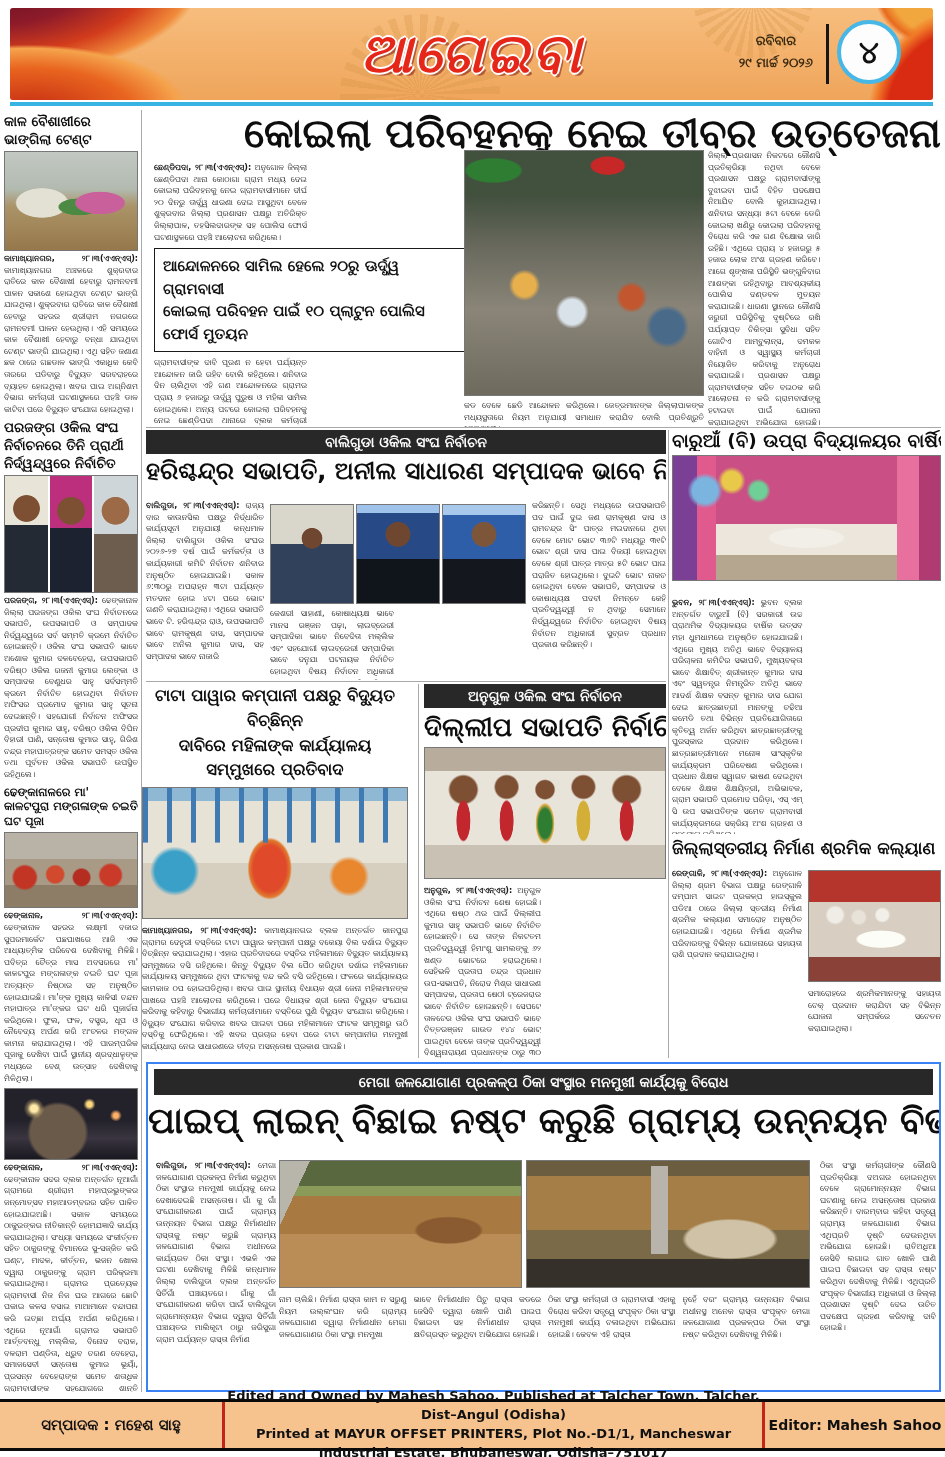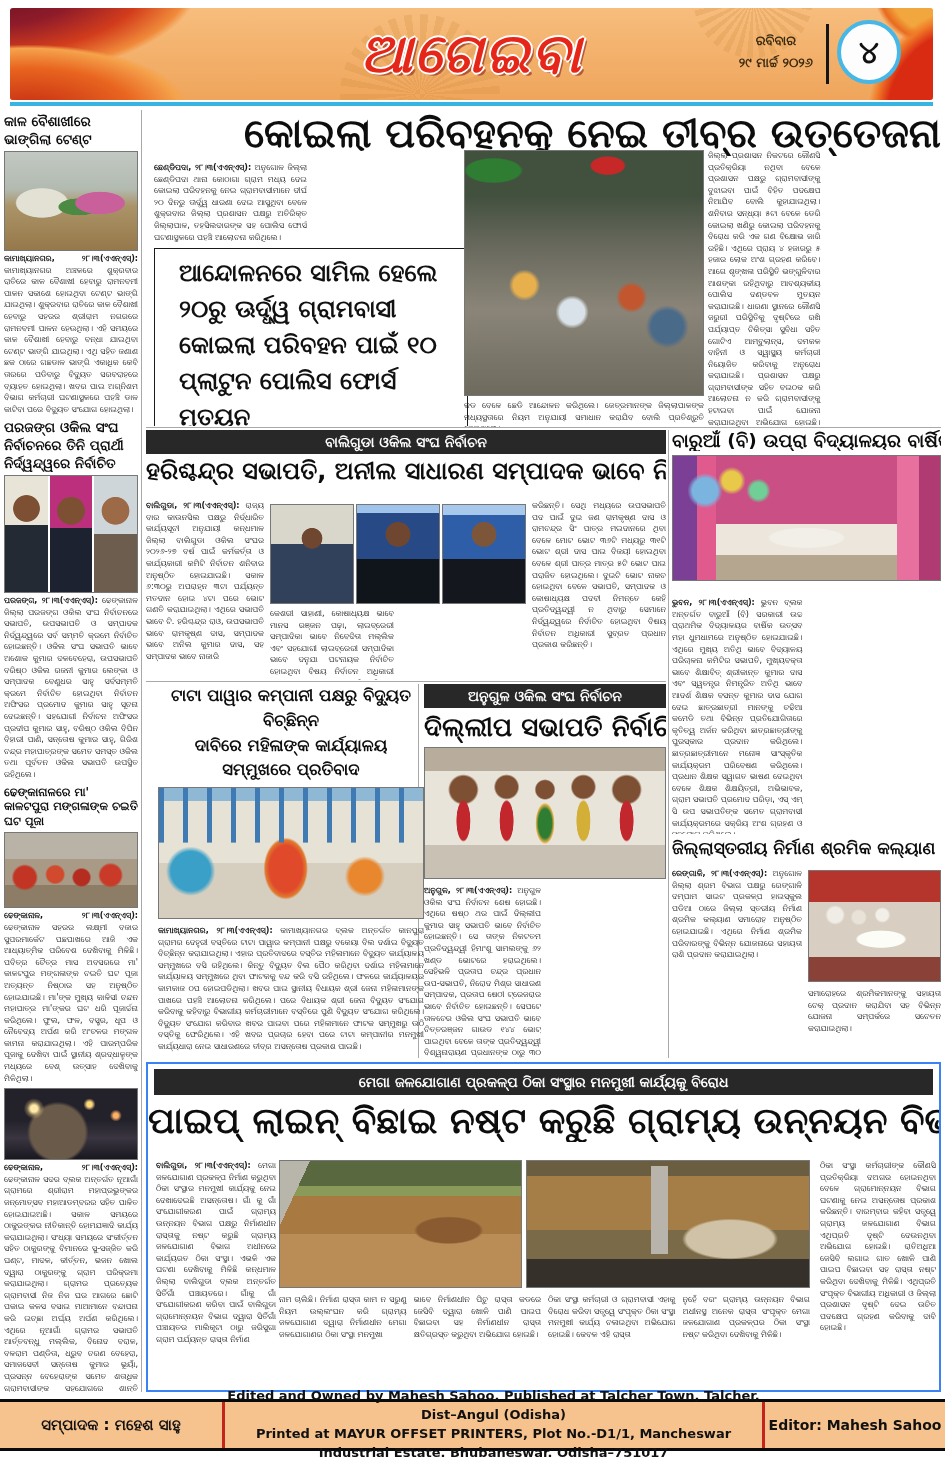--- a/index.html
+++ b/index.html
@@ -59,21 +59,21 @@
 .p-night{height:72px;background:
  radial-gradient(circle at 22% 28%, #ffe9a8 0 3%, rgba(255,220,130,.35) 6%, rgba(0,0,0,0) 9%),
  radial-gradient(circle at 64% 22%, #ffd97e 0 2.5%, rgba(0,0,0,0) 6%),
  radial-gradient(circle at 84% 38%, #ffb066 0 2%, rgba(0,0,0,0) 5%),
  radial-gradient(circle at 40% 62%, #6a5a4a 0 30%, rgba(0,0,0,0) 34%),
  linear-gradient(180deg,#23222b 0 45%,#3a3540 70%,#191820 100%)}
 
 .main{position:absolute;left:146px;top:110px;width:795px;height:317px;overflow:hidden}
 .main .hl.big{font-size:40px;line-height:1.15;text-align:right;white-space:nowrap}
 .ms-left{position:absolute;left:8px;top:52px;width:314px;height:264px;overflow:hidden}
-.subhead{column-span:all;border:1px solid #1a1a1a;padding:6px 24px;margin:5px 0;font-size:24px;font-weight:bold;line-height:1.5}
+.subhead{column-span:all;border:1px solid #1a1a1a;padding:6px 8px;margin:5px 0;font-size:15px;font-weight:bold;line-height:1.5}
 .ms-photo{position:absolute;left:318px;top:40px;width:240px;height:246px}
 .p-crowd{background:
  radial-gradient(ellipse 46px 20px at 12% 8%, #2e7d32 0 58%, rgba(0,0,0,0) 64%),
  radial-gradient(ellipse 30px 16px at 60% 6%, #c62828 0 54%, rgba(0,0,0,0) 60%),
  radial-gradient(circle at 25% 55%, #e8b04c 0 5%, rgba(0,0,0,0) 7%),
  radial-gradient(circle at 45% 66%, #d9e2e8 0 6%, rgba(0,0,0,0) 8%),
  radial-gradient(circle at 70% 60%, #c2562e 0 5%, rgba(0,0,0,0) 7%),
  radial-gradient(circle at 85% 72%, #4a6a8a 0 6%, rgba(0,0,0,0) 8%),
  linear-gradient(180deg,#42503e 0 18%,#6a6a5e 40%,#8a8578 65%,#6e6a5e 100%)}
 .ms-under{position:absolute;left:318px;top:290px;width:240px;height:27px}
@@ -94,21 +94,21 @@
 .barua .hl{font-size:18.5px;line-height:1.15;text-align:center;white-space:nowrap}
 .p-barua{width:100%;height:126px;margin-top:4px;background:
  radial-gradient(circle at 12% 28%, #7cb4e0 0 5%, rgba(0,0,0,0) 7%),
  radial-gradient(circle at 22% 20%, #e8c94a 0 4%, rgba(0,0,0,0) 6%),
  radial-gradient(circle at 32% 28%, #6fcf97 0 4%, rgba(0,0,0,0) 6%),
  radial-gradient(ellipse 60px 16px at 50% 66%, #f2efe8 0 60%, rgba(0,0,0,0) 65%),
  linear-gradient(90deg,#7b3f96 0 9%,#e05a8e 9% 16%,rgba(0,0,0,0) 16% 84%,#e8709e 84% 92%,#b03a72 92% 100%),
  linear-gradient(180deg,#c94f84 0 55%,#ece6dc 55% 80%,#b5a690 80% 100%)}
 .barua-text{margin-top:16px;height:224px}
 
-.tata{position:absolute;left:158px;top:684px;width:266px;height:374px;overflow:hidden}
+.tata{position:absolute;left:142px;top:684px;width:266px;height:374px;overflow:hidden}
 .tata .hl{font-size:16.5px;line-height:1.5;text-align:center}
 .p-fence{width:100%;height:132px;margin-top:4px;background:
  repeating-linear-gradient(90deg,#3f7ab2 0 5px,rgba(0,0,0,0) 5px 24px) 0 0/100% 42% no-repeat,
  radial-gradient(circle at 12% 64%, #3aa0c8 0 8%, rgba(0,0,0,0) 10%),
  radial-gradient(ellipse 30px 42px at 48% 62%, #e04a2a 0 55%, #e07a2e 68%, rgba(0,0,0,0) 74%),
  radial-gradient(circle at 78% 68%, #e8872e 0 7%, rgba(0,0,0,0) 9%),
  linear-gradient(180deg,#8fb8d4 0 10%,#e6e2d6 10% 58%,#d6cfc0 58% 100%)}
 .tata .bt{margin-top:6px;height:164px}
 
 .anugul{position:absolute;left:424px;top:684px;width:242px;height:374px;overflow:hidden}

